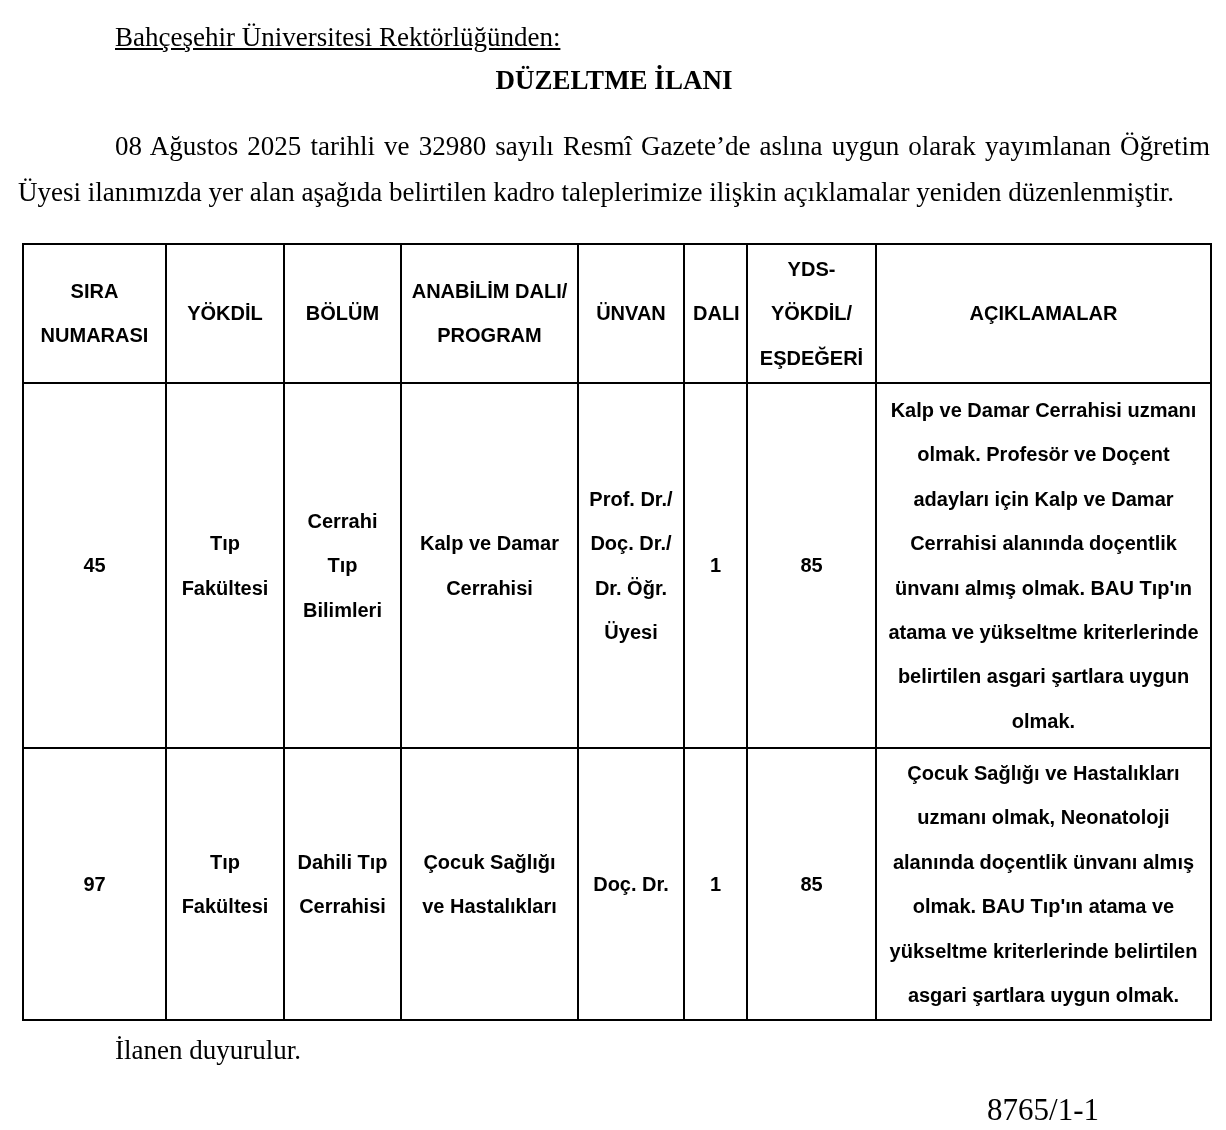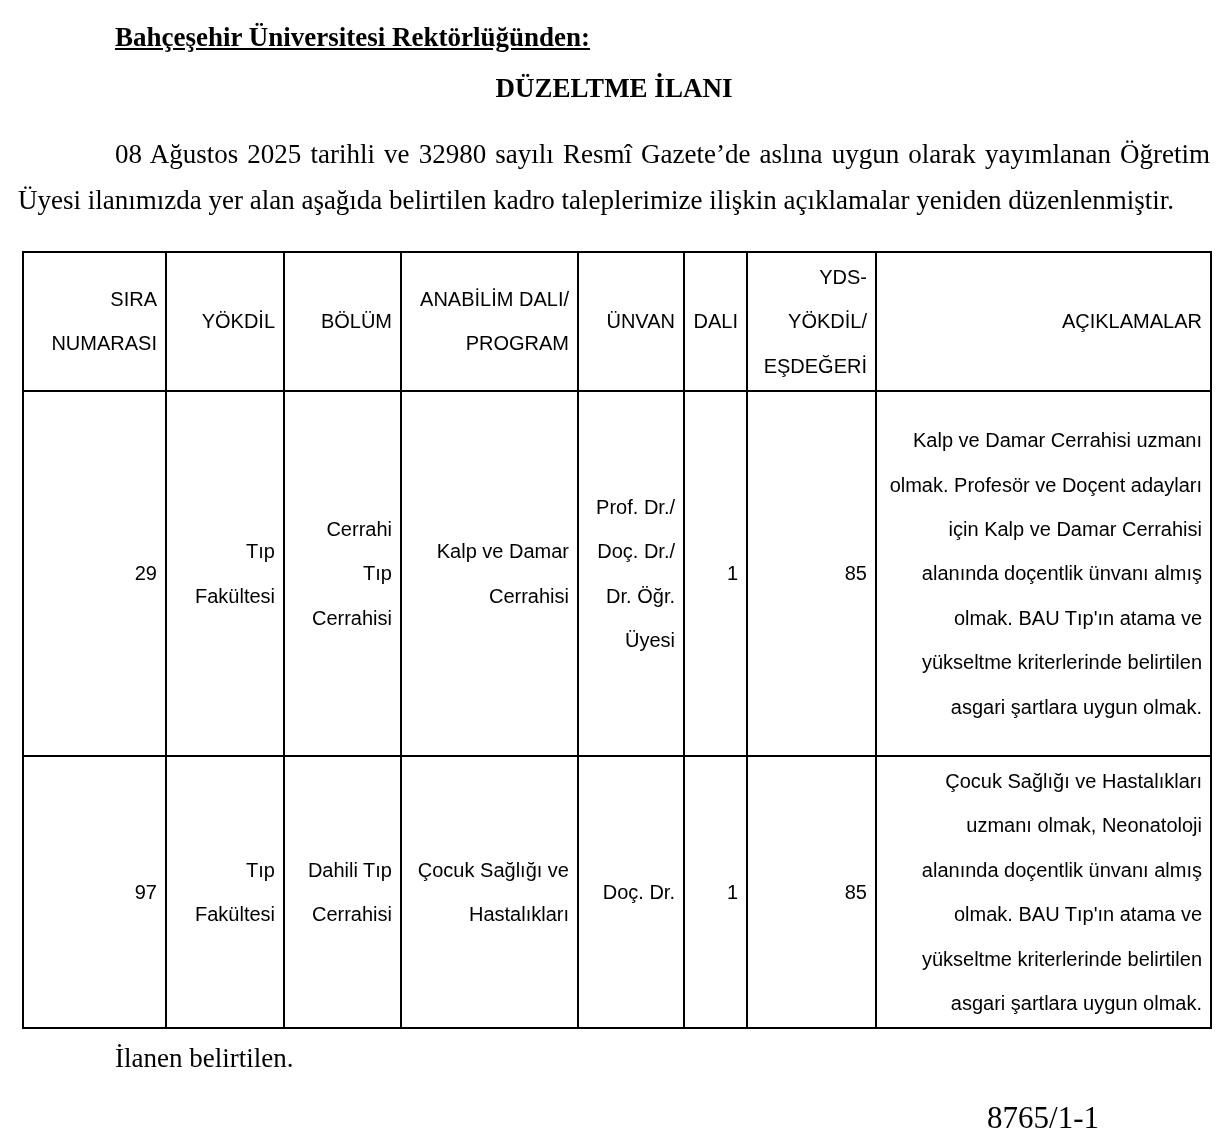--- a/index.html
+++ b/index.html
@@ -13,54 +13,54 @@
     width: 1226px;
     height: 1130px;
     font-family: "Liberation Serif", serif;
     overflow: hidden;
   }
   .doc {
     padding: 22px 16px 0 18px;
   }
   .heading {
     font-size: 27px;
-    font-weight: bold;
+    font-weight: normal;
     text-decoration: underline;
     margin: 0 0 0 97px;
   }
   .title {
     font-size: 27px;
     font-weight: bold;
     text-align: center;
-    margin-top: 20px;
+    margin-top: 12px;
   }
   .intro {
     font-size: 27px;
     text-align: justify;
     text-indent: 97px;
     line-height: 1.72;
     margin-top: 8px;
   }
   table.positions {
     border-collapse: collapse;
     table-layout: fixed;
     width: 1188px;
     margin: 10px 0 0 4px;
     font-family: "Liberation Sans", sans-serif;
     font-size: 20px;
   }
   table.positions th,
   table.positions td {
     border: 2px solid #000000;
     vertical-align: middle;
-    text-align: right;
+    text-align: center;
     line-height: 2.22;
     padding: 2px 8px;
     overflow: hidden;
-    font-weight: normal;
+    font-weight: bold;
   }
   tr.header-row { height: 138px; }
   tr.row-1 { height: 365px; }
   tr.row-2 { height: 270px; }
   td.aciklamalar-cell {
     text-align: justify;
     vertical-align: middle;
     padding: 2px 8px 2px 8px;
   }
   .col-sira   { width: 143px; }
@@ -110,39 +110,39 @@
         <th>BÖLÜM</th>
         <th>ANABİLİM DALI/ PROGRAM</th>
         <th>ÜNVAN</th>
         <th>DALI</th>
         <th>YDS- YÖKDİL/ EŞDEĞERİ</th>
         <th>AÇIKLAMALAR</th>
       </tr>
     </thead>
     <tbody>
       <tr class="row-1">
-        <td>29</td>
+        <td>45</td>
         <td>Tıp Fakültesi</td>
-        <td>Cerrahi Tıp Cerrahisi</td>
+        <td>Cerrahi Tıp Bilimleri</td>
         <td>Kalp ve Damar Cerrahisi</td>
         <td>Prof. Dr./ Doç. Dr./ Dr. Öğr. Üyesi</td>
         <td>1</td>
         <td>85</td>
         <td class="aciklamalar-cell">Kalp ve Damar Cerrahisi uzmanı olmak. Profesör ve Doçent adayları için Kalp ve Damar Cerrahisi alanında doçentlik ünvanı almış olmak. BAU Tıp'ın atama ve yükseltme kriterlerinde belirtilen asgari şartlara uygun olmak.</td>
       </tr>
       <tr class="row-2">
         <td>97</td>
         <td>Tıp Fakültesi</td>
         <td>Dahili Tıp Cerrahisi</td>
         <td>Çocuk Sağlığı ve Hastalıkları</td>
         <td>Doç. Dr.</td>
         <td>1</td>
         <td>85</td>
         <td class="aciklamalar-cell">Çocuk Sağlığı ve Hastalıkları uzmanı olmak, Neonatoloji alanında doçentlik ünvanı almış olmak. BAU Tıp'ın atama ve yükseltme kriterlerinde belirtilen asgari şartlara uygun olmak.</td>
       </tr>
     </tbody>
   </table>
 
-  <p class="footer-note">İlanen belirtilen.</p>
+  <p class="footer-note">İlanen duyurulur.</p>
 
   <p class="ref-number">8765/1-1</p>
 
 </div>
 
 </body></html>

